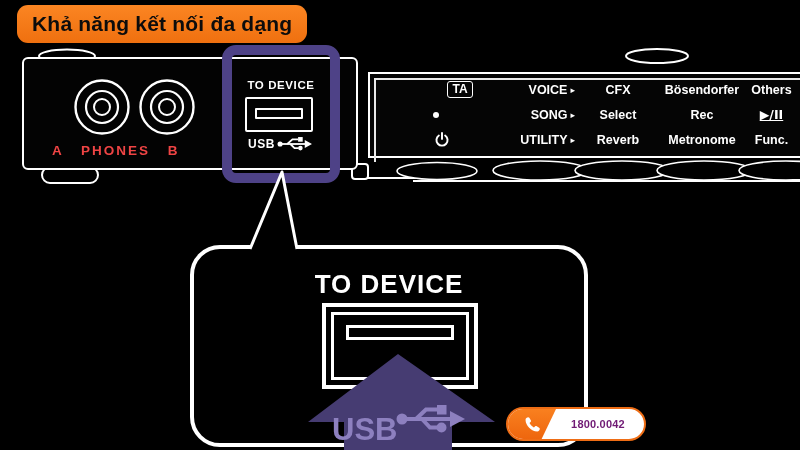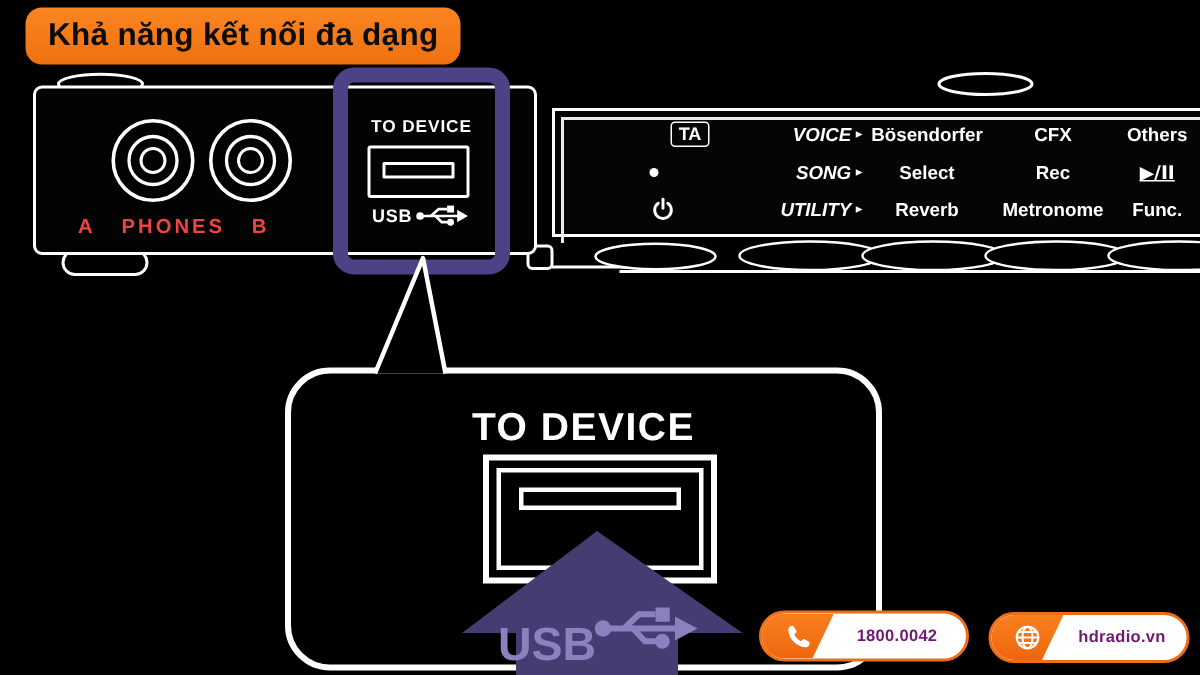--- a/index.html
+++ b/index.html
@@ -61,21 +61,21 @@
   .panel-right::before{
     content:"";position:absolute;left:4px;top:4px;right:0;height:100%;
     border-top:2px solid #e9e9e9;border-left:2px solid #e9e9e9;
   }
   .ctrl-grid{
     position:absolute;left:50px;top:3px;width:380px;
     display:grid;grid-template-columns:80px 75px 86px 82px 57px;grid-auto-rows:25px;
   }
   .cell{display:flex;align-items:center;justify-content:center;
     color:#fff;font-size:12.5px;font-weight:bold;white-space:nowrap;text-align:right;}
-  .cell.right{justify-content:flex-end;font-style:italic;}
+  .cell.right{justify-content:flex-end;}
   .cell.left{justify-content:flex-start;padding-left:13px;}
   .ta-box{border:1.5px solid #fff;border-radius:3px;padding:0 4px;font-size:12px;line-height:15px;}
   .arr{font-family:"DejaVu Sans",sans-serif;font-size:9px;margin-left:3px;}
   .led-dot{width:6px;height:6px;border-radius:50%;background:#fff;}
   .pp{font-family:"DejaVu Sans",sans-serif;text-decoration:underline;}
 
   
   .callout-box{
     left:190px;top:245px;width:390px;height:194px;background:#000;
     border:4px solid #fff;border-radius:30px;
@@ -162,22 +162,22 @@
 
   <div class="abs panel-right">
     <div class="ctrl-grid">
       <div class="cell">
           <span class="ta-box">TA</span>
         </div>
       <div class="cell right">
           <span>VOICE</span>
           <span class="arr">▸</span>
         </div>
+      <div class="cell">CFX</div>
       <div class="cell">Bösendorfer</div>
-      <div class="cell">CFX</div>
       <div class="cell">Others</div>
 
       <div class="cell left">
           <span class="led-dot"></span>
         </div>
       <div class="cell right">
           <span>SONG</span>
           <span class="arr">▸</span>
         </div>
       <div class="cell">Select</div>
@@ -231,30 +231,18 @@
 
   <div class="abs badge badge-phone">
     <div class="badge-head">
       <svg width="19" height="19" viewBox="0 0 24 24">
         <path d="M6.6,2.8 C5,2.8 3.2,4 3.2,6 C3.2,13.5 10.5,20.8 18,20.8 C20,20.8 21.2,19 21.2,17.4 C21.2,16.8 20.9,16.3 20.4,16 L16.9,14 C16.4,13.7 15.8,13.8 15.4,14.2 L13.8,15.8 C11.4,14.6 9.4,12.6 8.2,10.2 L9.8,8.6 C10.2,8.2 10.3,7.6 10,7.1 L8,3.6 C7.7,3.1 7.2,2.8 6.6,2.8 Z" fill="#fff"></path>
       </svg>
     </div>
     <div class="badge-text">1800.0042</div>
   </div>
 
-  <div class="abs badge badge-web">
-    <div class="badge-head">
-      <svg width="20" height="20" viewBox="0 0 24 24">
-        <circle cx="12" cy="12" r="8.6" fill="none" stroke="#fff" stroke-width="1.8"></circle>
-        <ellipse cx="12" cy="12" rx="4" ry="8.6" fill="none" stroke="#fff" stroke-width="1.6"></ellipse>
-        <line x1="3.4" y1="12" x2="20.6" y2="12" stroke="#fff" stroke-width="1.6"></line>
-        <line x1="4.6" y1="7.6" x2="19.4" y2="7.6" stroke="#fff" stroke-width="1.6"></line>
-        <line x1="4.6" y1="16.4" x2="19.4" y2="16.4" stroke="#fff" stroke-width="1.6"></line>
-      </svg>
-    </div>
-    <div class="badge-text">hdradio.vn</div>
-  </div>
 
   <div class="abs banner">
     <span>Khả năng kết nối đa dạng</span>
   </div>
 
 </div>
 
 </body></html>

